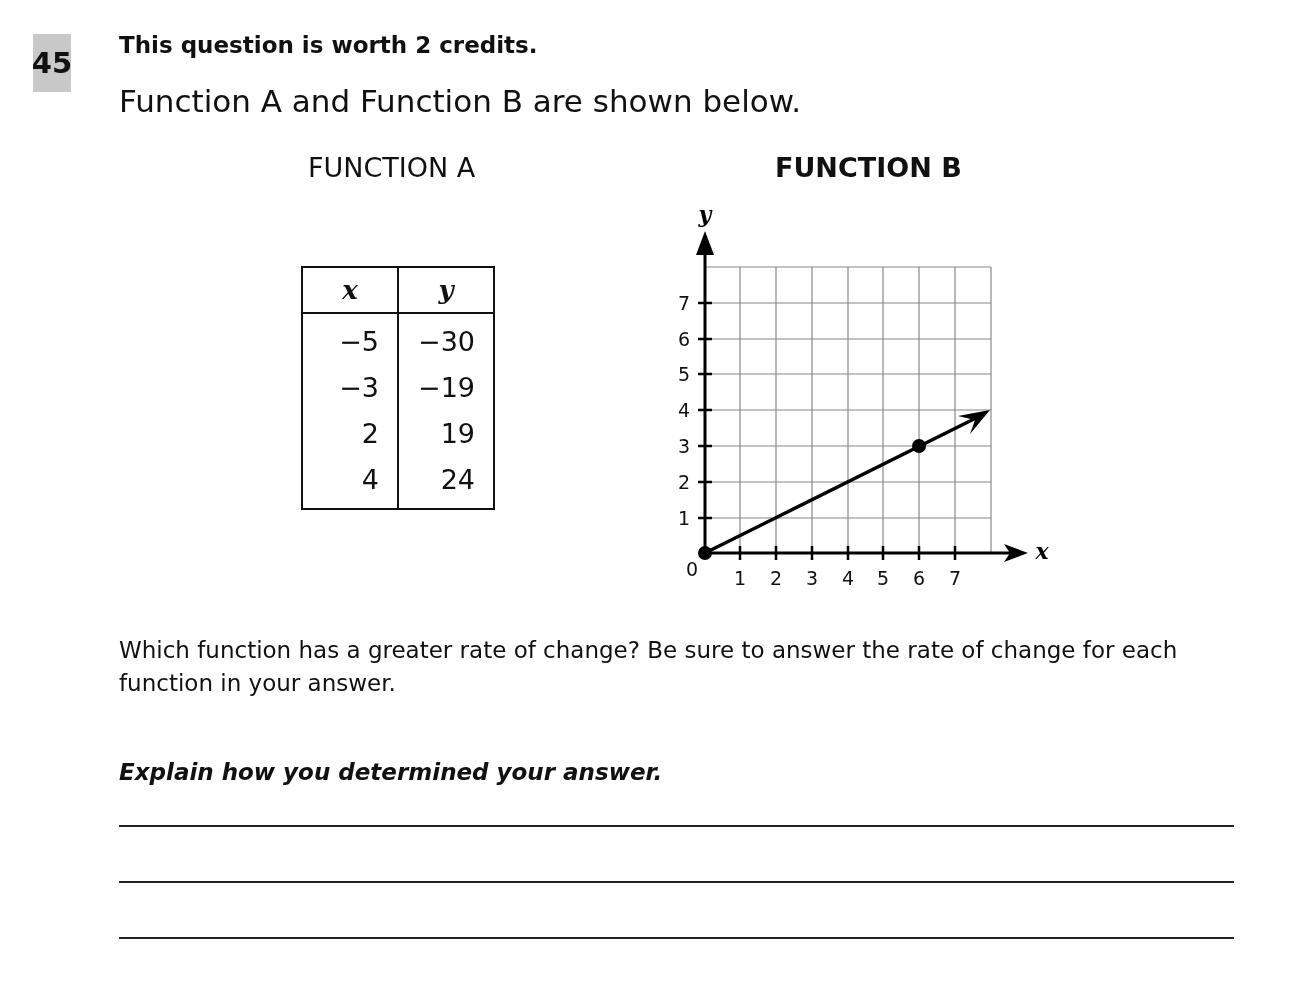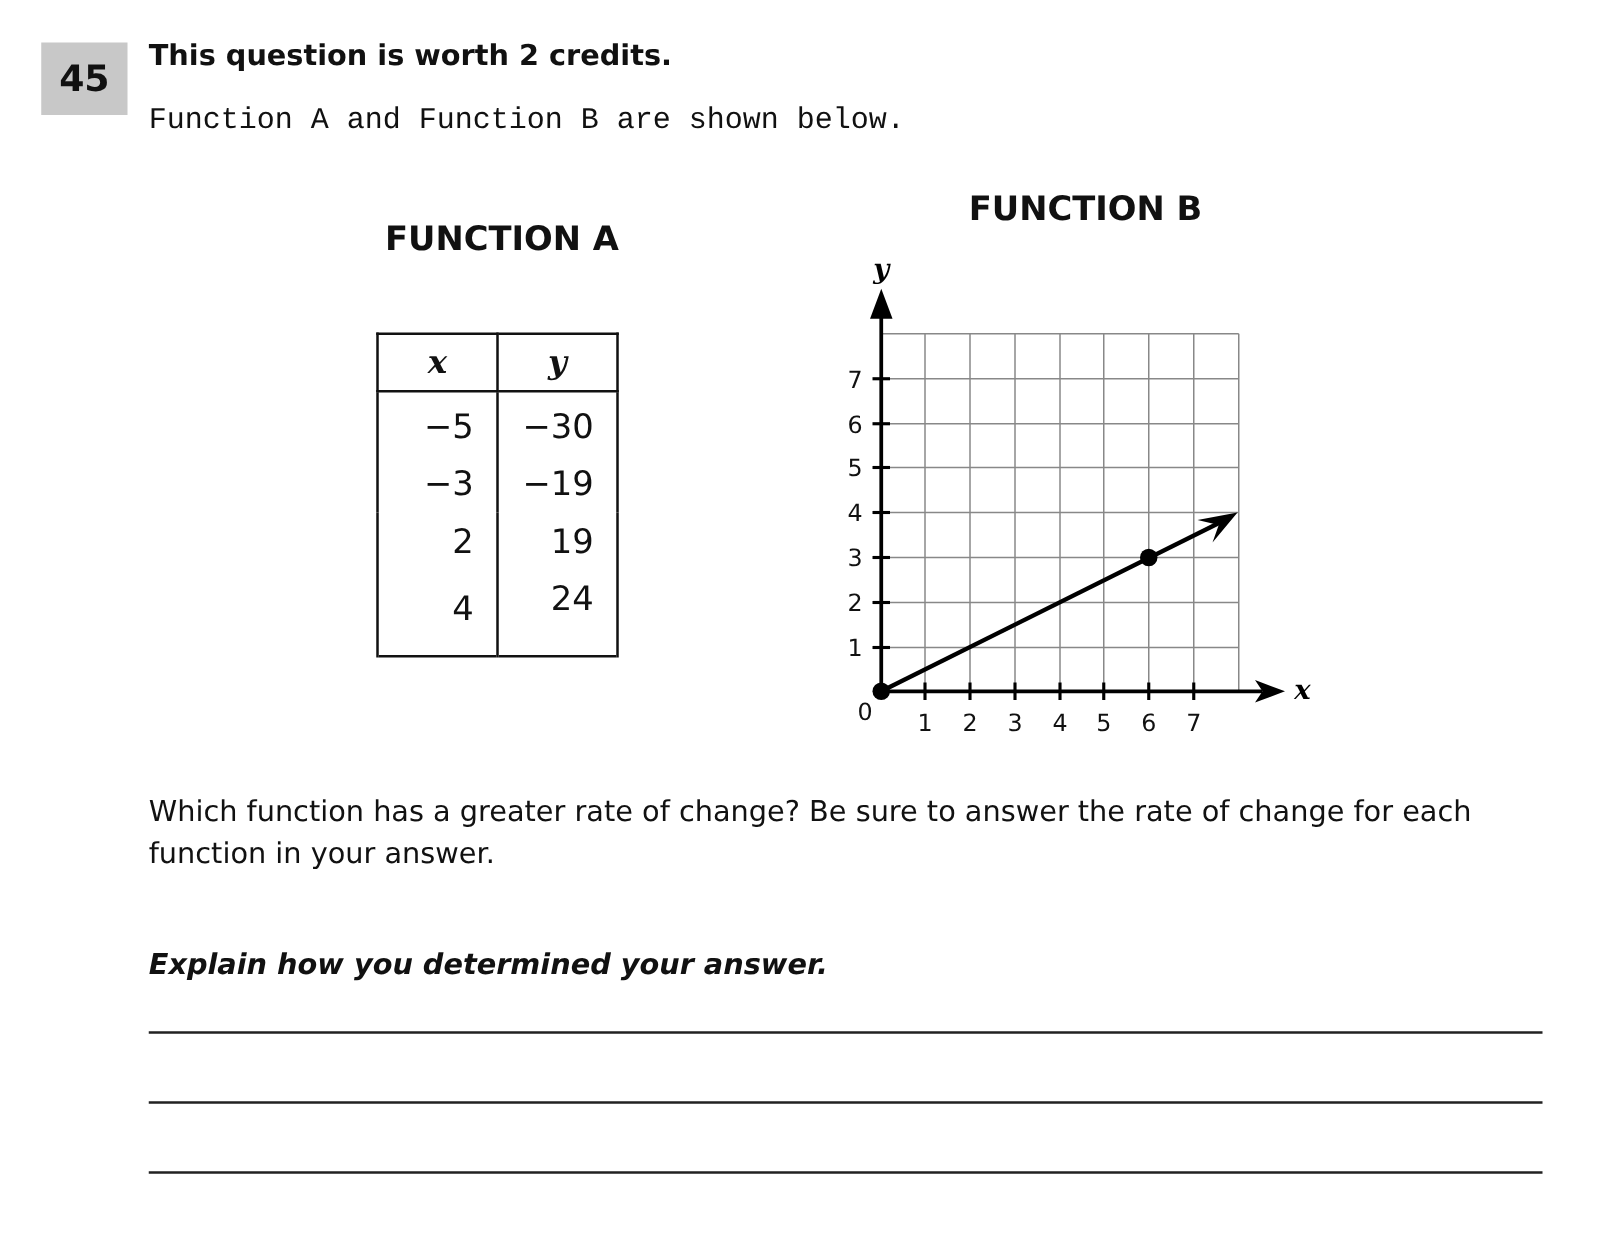--- a/index.html
+++ b/index.html
@@ -1,22 +1,22 @@
 <!DOCTYPE html>
 <html><head>
 <meta charset="utf-8">
 <style>
   html, body { margin:0; padding:0; background:#ffffff; }
   body { width:1292px; height:988px; position:relative; overflow:hidden;
          font-family:"DejaVu Sans", "Liberation Sans", sans-serif; color:#111; }
-  .qnum { position:absolute; left:33px; top:34px; width:69px; height:58px; background:#c8c8c8;
+  .qnum { position:absolute; left:33px; top:34px; width:38px; height:58px; background:#c8c8c8;
           font-weight:bold; font-size:29px; display:flex; align-items:center; justify-content:center; }
   .credits { position:absolute; left:119px; top:32px; font-weight:bold; font-size:23px; }
-  .intro { position:absolute; left:119px; top:83px; font-size:24px;font-family:Liberation Mono, monospace; }
-  .title-a { position:absolute; left:308px; top:152px; font-weight:bold; font-size:27px;margin-top:24px; }
+  .intro { position:absolute; left:119px; top:83px; font-size:31px; }
+  .title-a { position:absolute; left:308px; top:152px; font-weight:normal; font-size:27px; }
   .title-b { position:absolute; left:775px; top:152px; font-weight:bold; font-size:27px; }
   table.fa { position:absolute; left:301px; top:266px; border-collapse:collapse; border:2px solid #111; }
   table.fa th { font-family:"DejaVu Serif", serif; font-style:italic; font-weight:bold; font-size:26px;
                 width:94px; height:44px; border:2px solid #111; padding:0; }
   table.fa td { font-size:27px; height:46px; text-align:right; padding:0 18px 0 0;
                 border-left:2px solid #111; border-right:2px solid #111; }
   table.fa tr.first td { padding-top:4px; }
   .graph { position:absolute; left:660px; top:200px; }
   .prompt { position:absolute; left:119px; top:634px; width:1100px; font-size:23px; line-height:33px; }
   .explain { position:absolute; left:119px; top:759px; font-size:23px; font-weight:bold; font-style:italic; }
@@ -47,21 +47,21 @@
     <tr>
       <td>−3</td>
       <td>−19</td>
     </tr>
     <tr>
       <td>2</td>
       <td>19</td>
     </tr>
     <tr>
       <td style="padding-bottom:6px">4</td>
-      <td style="padding-bottom:22px">24</td>
+      <td style="padding-bottom:6px">24</td>
     </tr>
   </tbody>
 </table>
 
 <svg class="graph" width="400" height="400" viewBox="660 200 400 400" xmlns="http://www.w3.org/2000/svg">
   <g stroke="#888" stroke-width="1.2">
     <line x1="705" y1="267" x2="991" y2="267"></line>
     <line x1="705" y1="303" x2="991" y2="303"></line>
     <line x1="705" y1="339" x2="991" y2="339"></line>
     <line x1="705" y1="374" x2="991" y2="374"></line>

